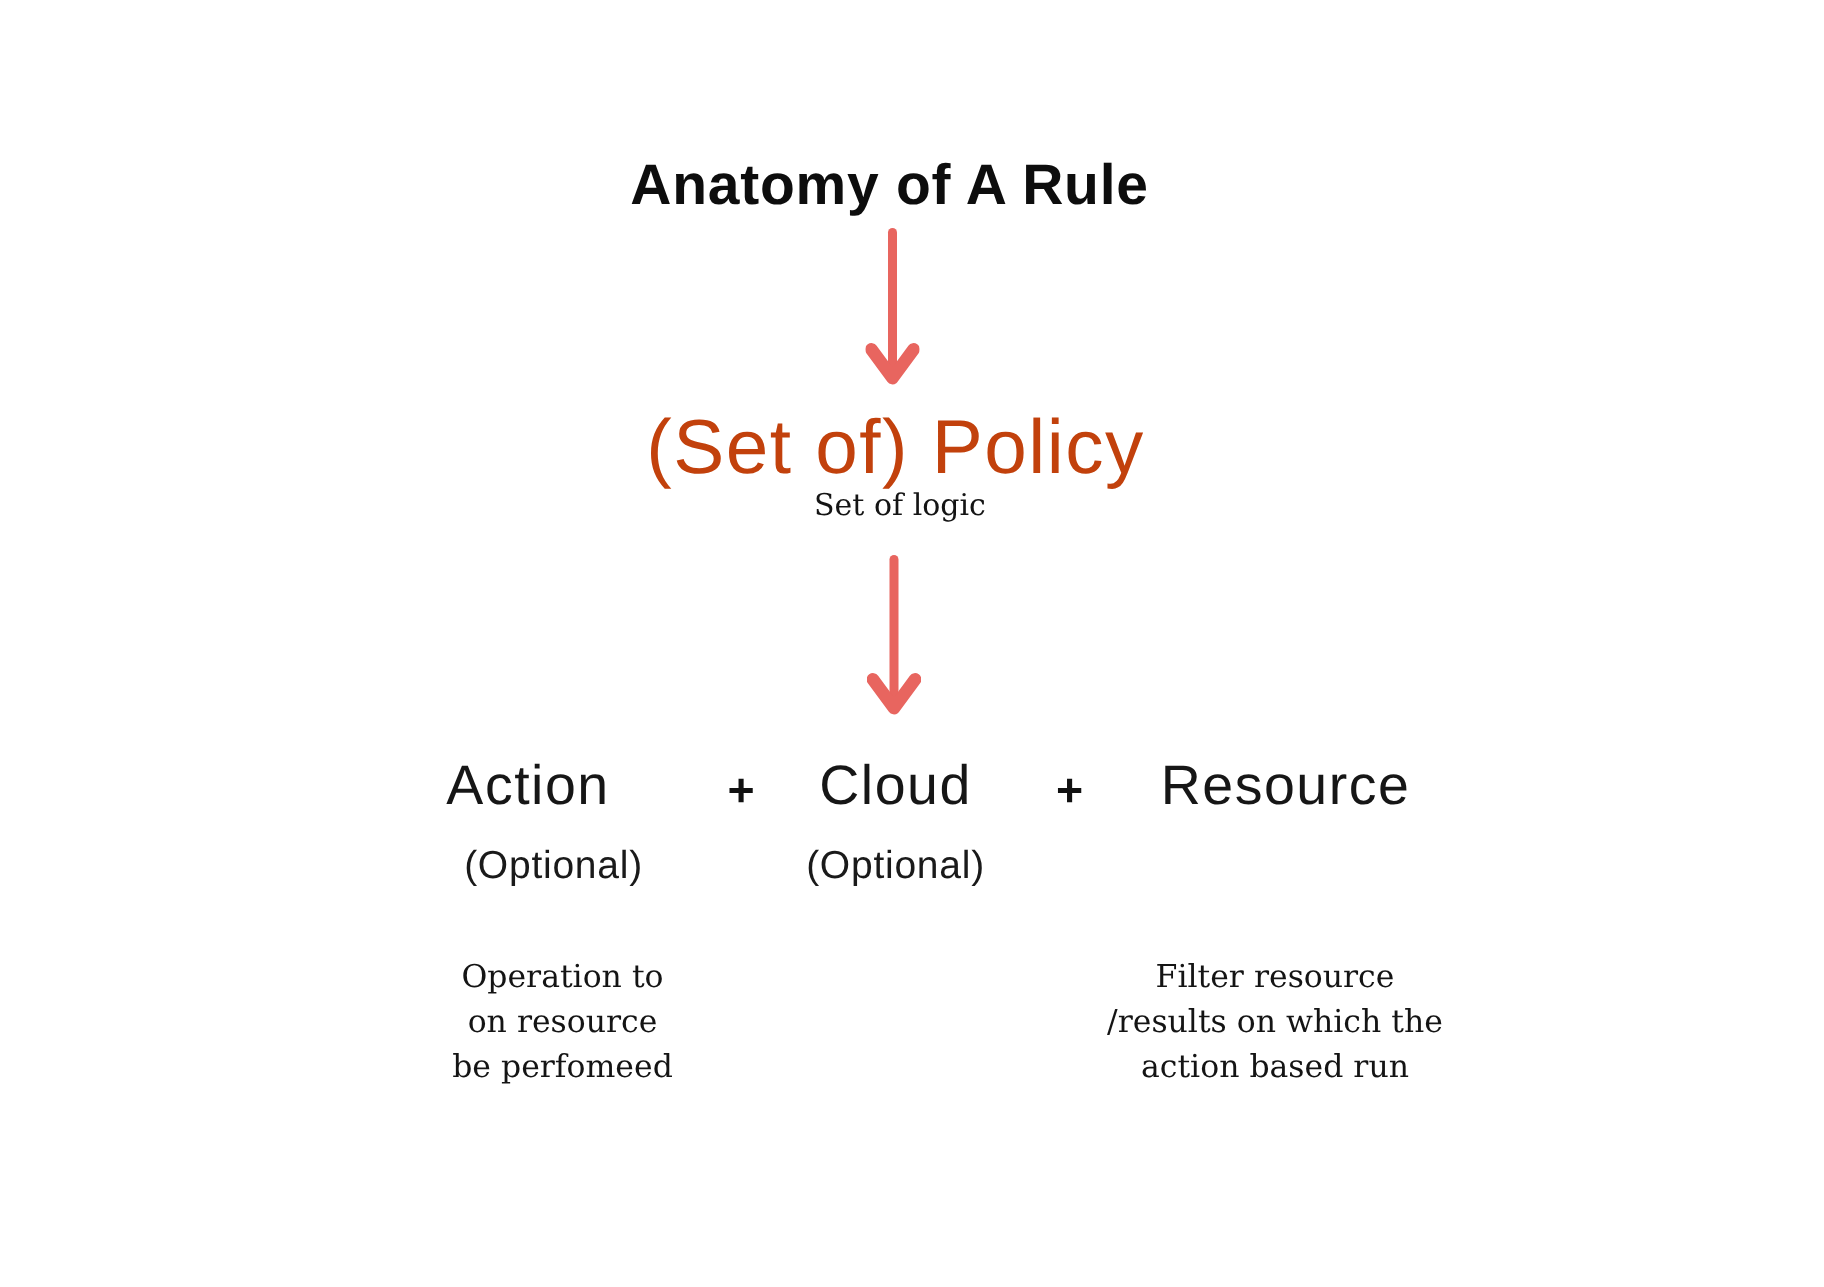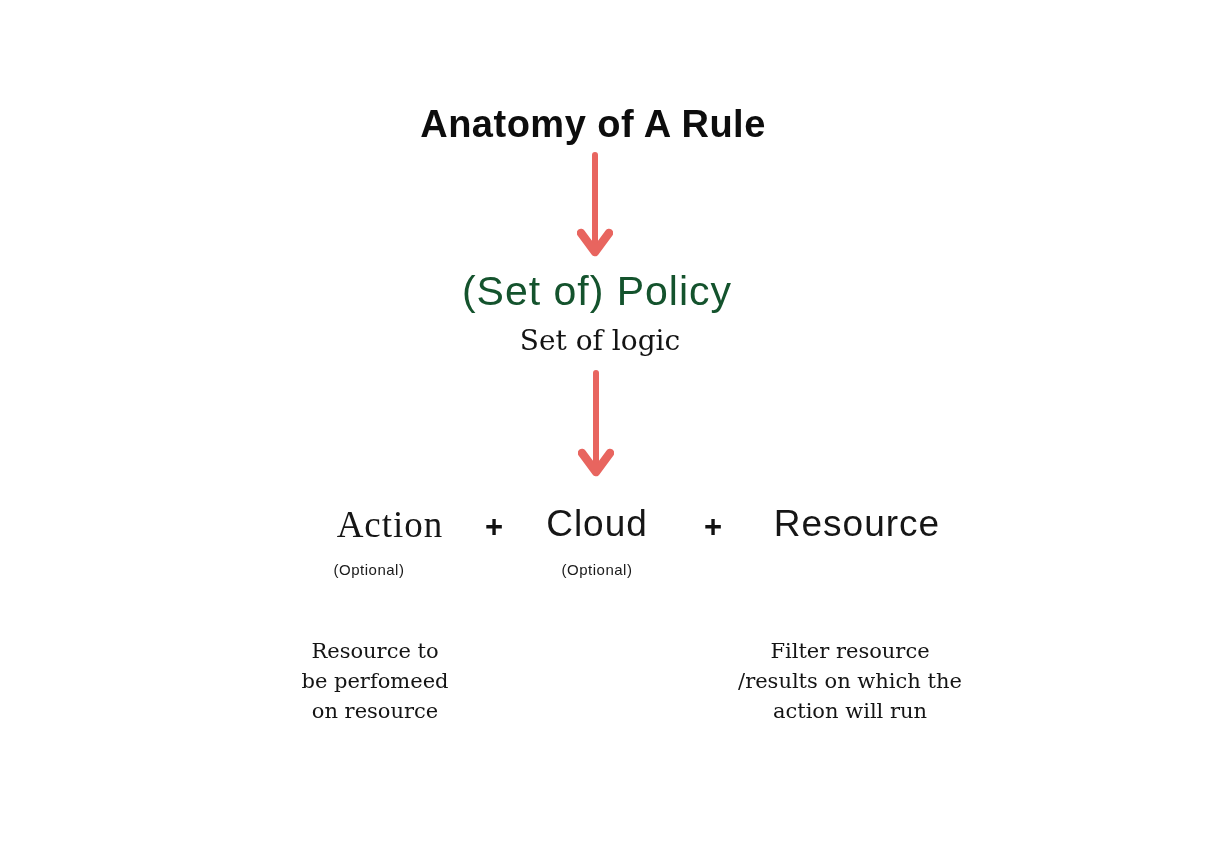--- a/index.html
+++ b/index.html
@@ -22,47 +22,47 @@
   .title {
     top: 103px; left: 593px;
     font-size: 38px;
     font-weight: 800;
     letter-spacing: 0.5px;
     font-family: "Liberation Sans", sans-serif;
     color: #0d0d0d;
   }
   .policy-heading {
     top: 268px; left: 597px;
-    font-size: 41px;
+    font-size: 51px;
     font-weight: 400;
     letter-spacing: 1px;
-    color: #14532d;
+    color: #c2410c;
   }
   .policy-sub {
     top: 324px; left: 600px;
-    font-size: 28px;
+    font-size: 20px;
     font-family: "DejaVu Serif", serif;
     color: #141414;
   }
   .component-label {
     top: 503px;
     font-size: 37px;
     font-weight: 400;
     letter-spacing: 1px;
     color: #161616;
   }
   .plus {
     top: 509px;
     font-size: 31px;
     font-weight: 700;
     color: #111111;
   }
   .optional {
     top: 561px;
-    font-size: 15px;
+    font-size: 26px;
     font-weight: 400;
     letter-spacing: 0.5px;
     color: #1a1a1a;
   }
   .description {
     top: 636px;
     font-size: 21px;
     line-height: 30px;
     font-family: "DejaVu Serif", serif;
     text-align: center;
@@ -89,40 +89,40 @@
   <div class="abs centered policy-heading">(Set of) Policy</div>
   <div class="abs centered policy-sub">Set of logic</div>
 
   <div class="abs" style="left:578px; top:370px;">
     <svg class="arrow-svg" width="36" height="110" viewBox="0 0 36 110" fill="none" xmlns="http://www.w3.org/2000/svg">
       <line x1="18" y1="3" x2="18" y2="101" stroke="#E8655F" stroke-width="6" stroke-linecap="round"></line>
       <polyline points="4,83 18,102 32,83" stroke="#E8655F" stroke-width="8.5" fill="none" stroke-linecap="round" stroke-linejoin="round"></polyline>
     </svg>
   </div>
 
-  <div class="abs centered component-label" style="left:390px;font-family:Liberation Serif, serif;">Action</div>
+  <div class="abs centered component-label" style="left:352px;">Action</div>
 
   <div class="abs centered plus" style="left:494px;">+</div>
 
   <div class="abs centered component-label" style="left:597px;">Cloud</div>
 
   <div class="abs centered plus" style="left:713px;">+</div>
 
   <div class="abs centered component-label" style="left:829px;margin-left:28px;">Resource</div>
 
   <div class="abs centered optional" style="left:369px;">(Optional)</div>
 
   <div class="abs centered optional" style="left:597px;">(Optional)</div>
 
   <div class="abs description" style="left:375px;">
-    <div>Resource to</div>
+    <div>Operation to</div>
+    <div>on resource</div>
     <div>be perfomeed</div>
-    <div>on resource</div>
   </div>
 
 
   <div class="abs description" style="left:850px;">
     <div>Filter resource</div>
     <div>/results on which the</div>
-    <div>action will run</div>
+    <div>action based run</div>
   </div>
 
 </div>
 
 </body></html>

